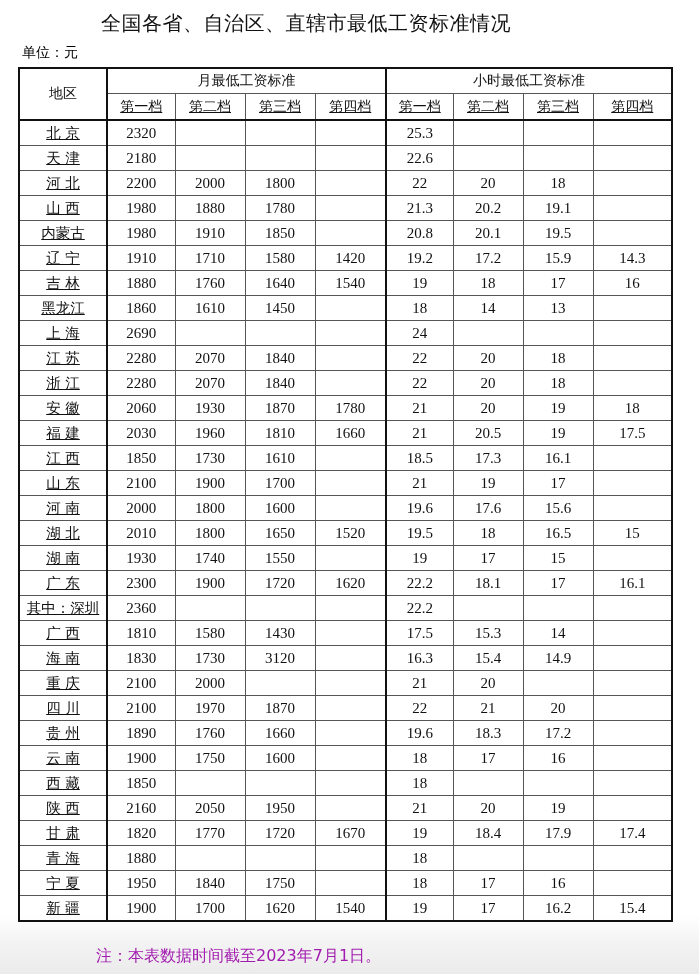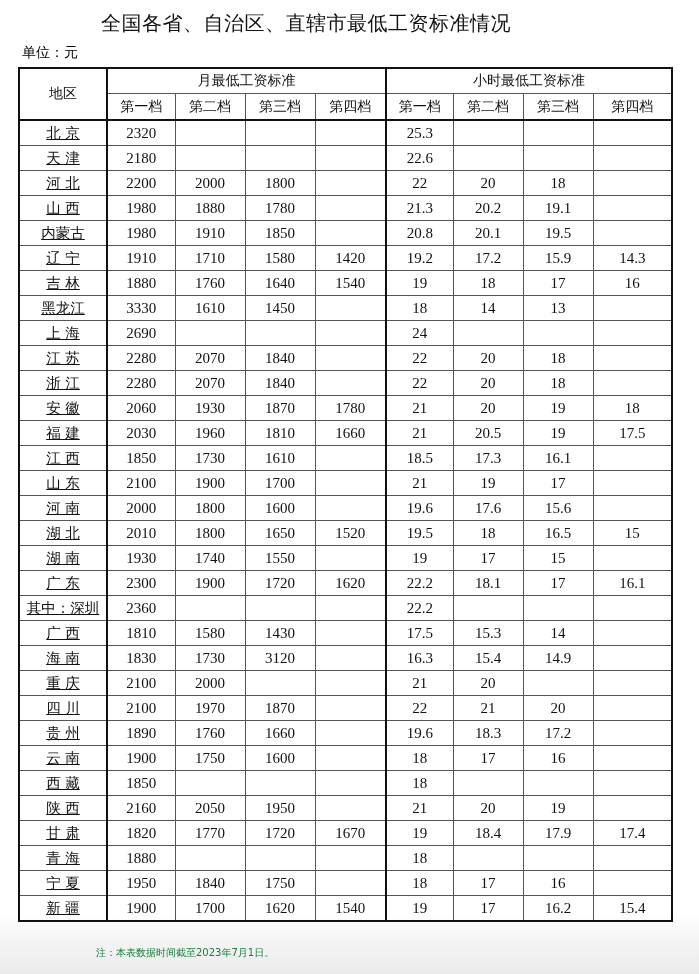--- a/index.html
+++ b/index.html
@@ -24,23 +24,23 @@
   table.wage td, table.wage th {
     border: 1px solid #555;
     text-align: center; vertical-align: middle;
     padding: 0; height: 24px; overflow: hidden; white-space: nowrap;
   }
   table.wage th { font-weight: normal; font-size: 14px; font-family: "DejaVu Sans", sans-serif; }
   table.wage td.num { font-family: "Liberation Serif", "DejaVu Serif", serif; font-size: 15px; }
   table.wage td.region { font-family: "DejaVu Sans", sans-serif; font-size: 14.5px; letter-spacing: 0; text-decoration: underline; }
   table.wage .thick-r { border-right: 2px solid #111; }
   table.wage tr.hdr1 th { height: 24px; }
-  table.wage tr.hdr2 th { height: 25px; border-bottom: 2px solid #111; }
+  table.wage tr.hdr2 th { height: 25px; border-bottom: 2px solid #111; text-decoration: underline; }
   .note {
-    position: absolute; left: 96px; top: 946px; font-size: 10px; color: #15803d;
+    position: absolute; left: 96px; top: 946px; font-size: 16px; color: #a21caf;
   }
 </style>
 </head>
 <body>
 
 <div class="title">全国各省、自治区、直辖市最低工资标准情况</div>
 <div class="unit">单位：元</div>
 
 <table class="wage">
   <colgroup>
@@ -144,21 +144,21 @@
         <td class="num">1760</td>
         <td class="num">1640</td>
         <td class="num thick-r">1540</td>
         <td class="num">19</td>
         <td class="num">18</td>
         <td class="num">17</td>
         <td class="num">16</td>
       </tr>
       <tr>
         <td class="region thick-r">黑龙江</td>
-        <td class="num">3330</td>
+        <td class="num">1860</td>
         <td class="num">1610</td>
         <td class="num">1450</td>
         <td class="num thick-r"></td>
         <td class="num">18</td>
         <td class="num">14</td>
         <td class="num">13</td>
         <td class="num"></td>
       </tr>
       <tr>
         <td class="region thick-r">上 海</td>

